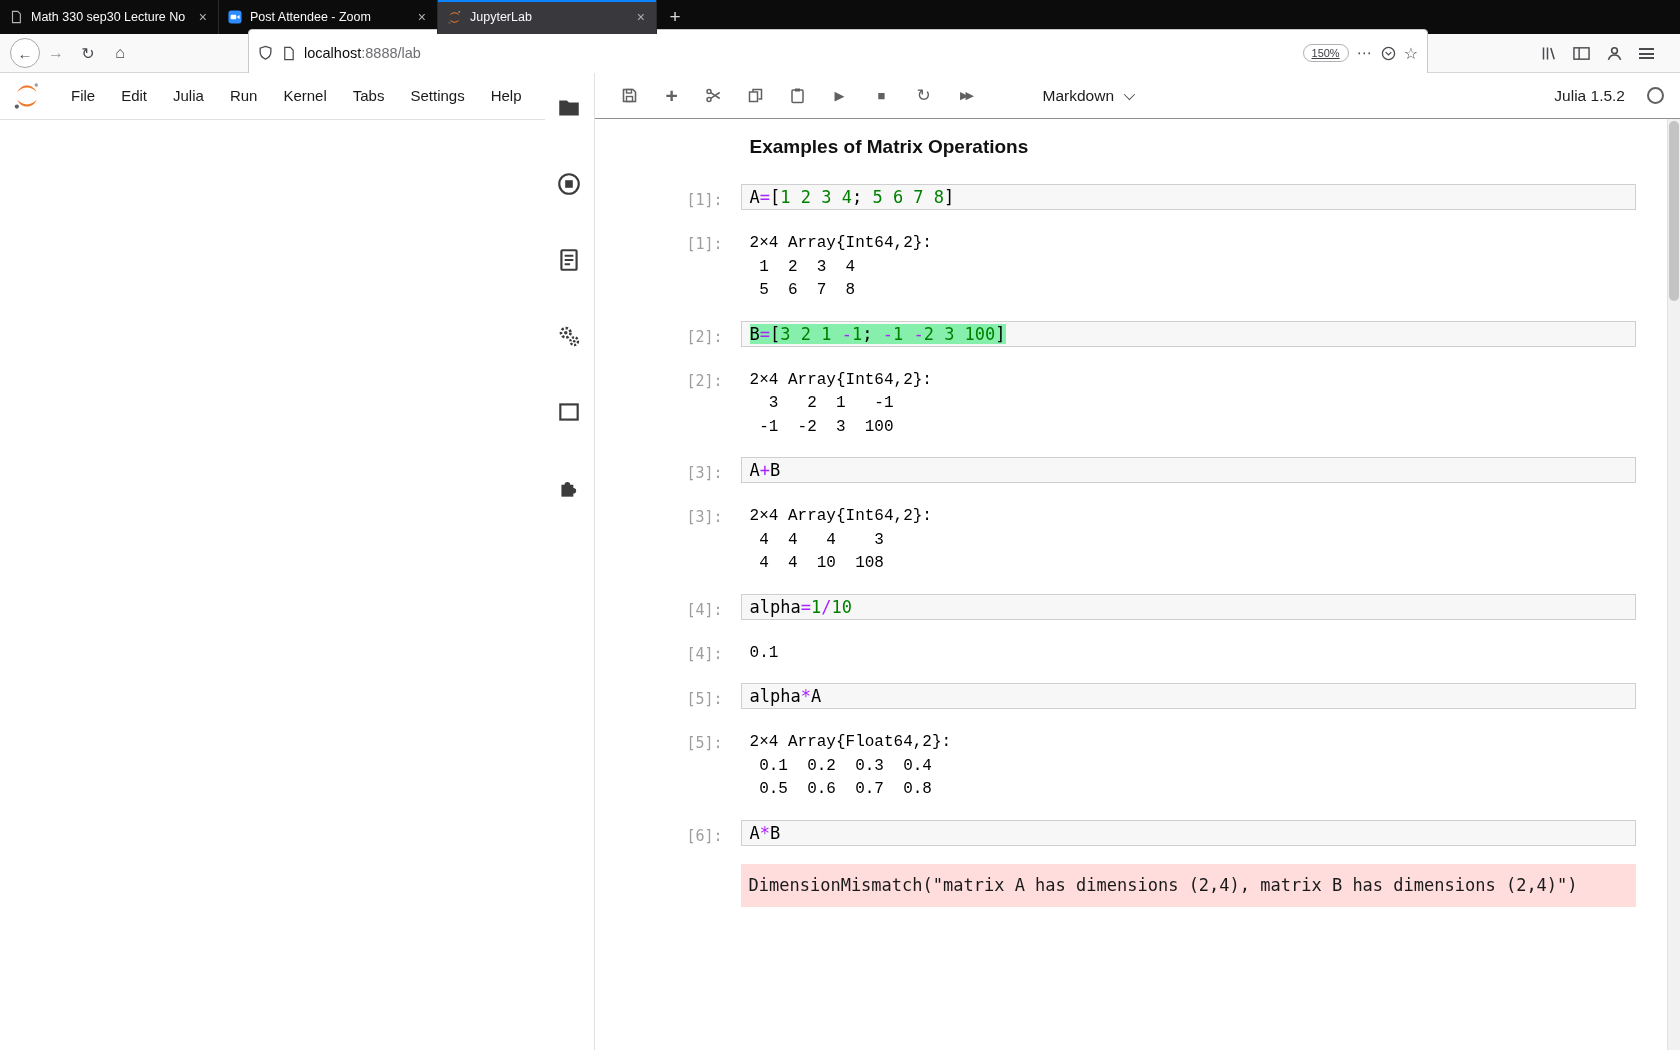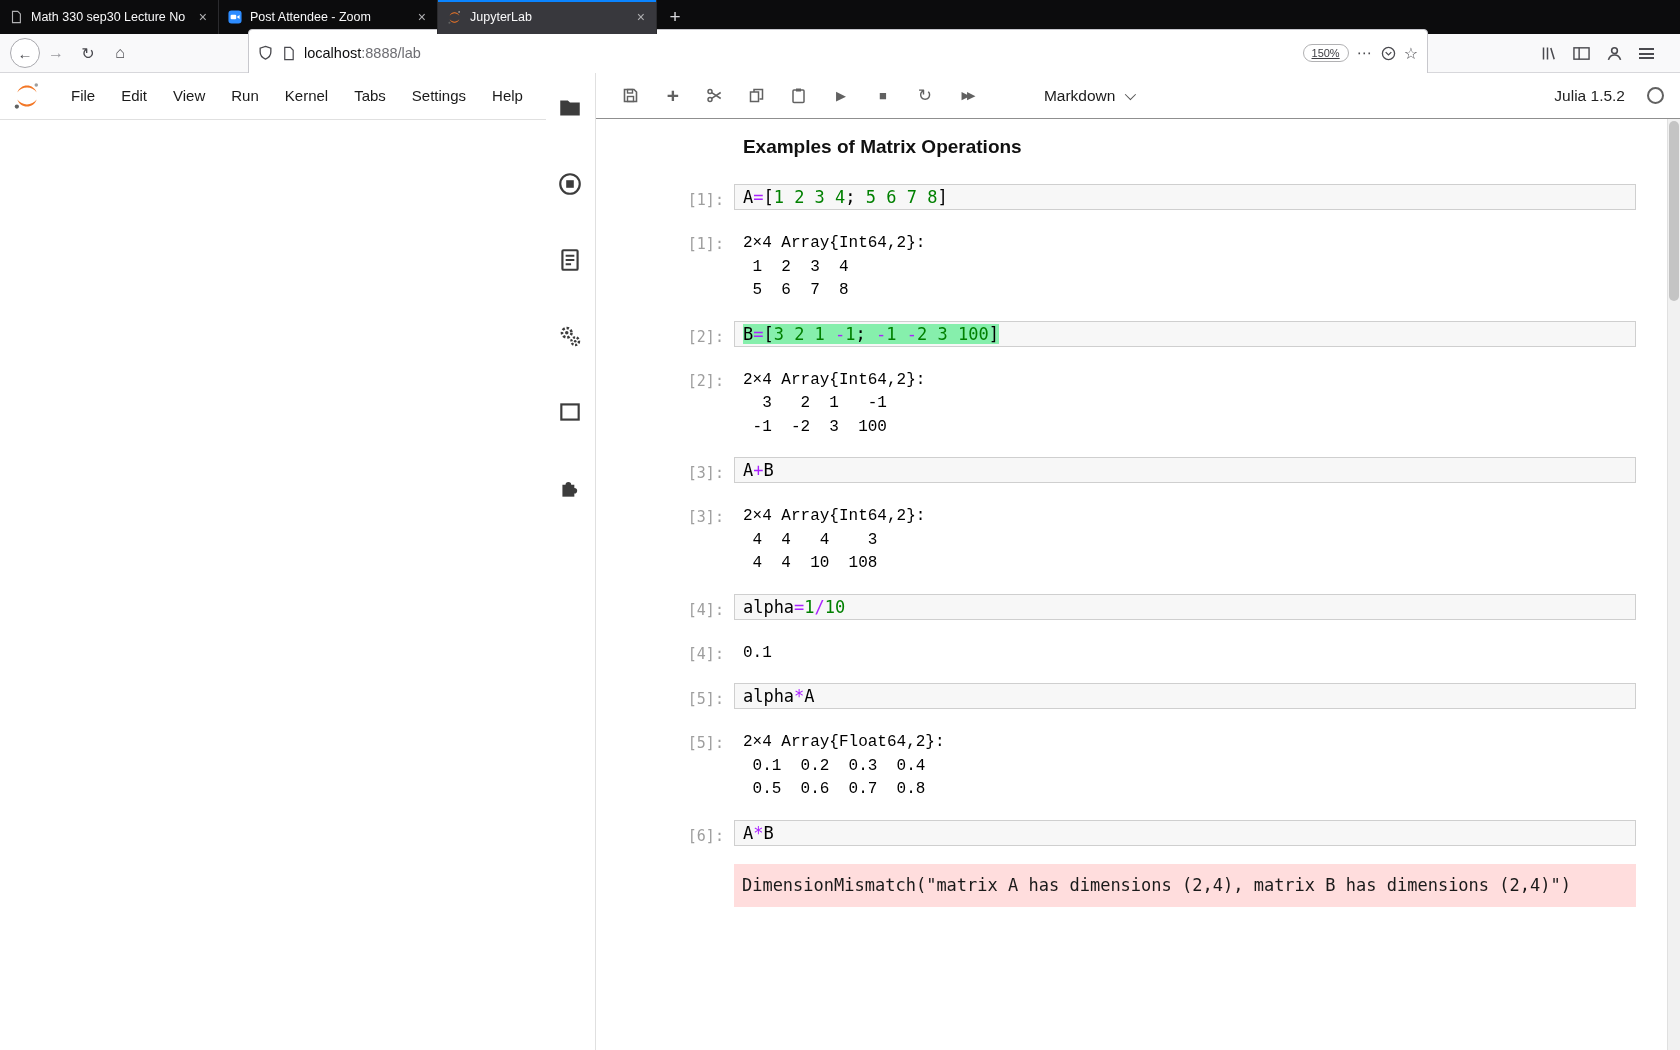--- a/index.html
+++ b/index.html
@@ -51,21 +51,21 @@
   .tbtn.plus { font-size:21px; font-weight:bold; }
   .tbtn.refresh { font-size:17px; }
   .tbtn.ff { letter-spacing:-3px; font-size:11px; }
   .celltype { margin-left:56px; display:flex; align-items:center; gap:10px; font-size:15.5px; color:#1a1a1a; }
   .chev { width:8px; height:8px; border-right:1.8px solid #555; border-bottom:1.8px solid #555; transform:rotate(45deg) translateY(-2px); }
   .kernelname { margin-left:auto; font-size:15.5px; color:#212121;text-align:center; }
   .kernelcircle { width:17px; height:17px; border:2px solid #616161; border-radius:50%; margin:0 16px 0 22px; }
 
   
   .content { flex:1; position:relative; overflow:hidden; background:#fff; padding:14px 44px 0 20px; }
-  .cellrow { display:flex; margin-bottom:18px; }
+  .cellrow { display:flex; margin-bottom:18px;gap:8px; }
   .cellrow.md { margin-bottom:26px; }
   .prompt { width:118px; flex:0 0 118px; text-align:right; padding-right:10px; font-family:"DejaVu Sans Mono", monospace;
             font-size:15px; color:#9e9e9e; padding-top:7px; }
   .mdbody { flex:1; padding-left:9px; }
   .mdheading { font-weight:bold; font-size:19px; color:#111; padding-top:3px; }
   .inputbox { flex:1; background:#f7f7f7; border:1px solid #cfcfcf; padding:0 8px; }
   pre.code { font-family:"DejaVu Sans Mono", monospace; font-size:17px; line-height:24px; white-space:pre; color:#000; }
   .tok-o { color:#aa22ff; }
   .tok-n { color:#008000; }
   .sel { background:#86efac; }
@@ -174,21 +174,21 @@
     <span class="jlogo">
       <svg width="30" height="30" viewBox="0 0 34 34">
           <path d="M6 21c2.5 3.5 7 5.5 11 5.5s8.5-2 11-5.5c-1.8 5-6 8-11 8s-9.2-3-11-8z" fill="#f37726"></path>
           <path d="M28 13c-2.5-3.5-7-5.5-11-5.5S8.5 9.5 6 13c1.8-5 6-8 11-8s9.2 3 11 8z" fill="#f37726"></path>
           <circle cx="27.5" cy="4.5" r="2" fill="#9e9e9e"></circle>
           <circle cx="5.5" cy="29" r="2.4" fill="#616262"></circle>
         </svg>
     </span>
     <span class="menuitem">File</span>
     <span class="menuitem">Edit</span>
-    <span class="menuitem">View</span>
+    <span class="menuitem">Julia</span>
     <span class="menuitem">Run</span>
     <span class="menuitem">Kernel</span>
     <span class="menuitem">Tabs</span>
     <span class="menuitem">Settings</span>
     <span class="menuitem">Help</span>
   </div>
 
   <div class="main">
     <div class="sidebar">
       <span>

